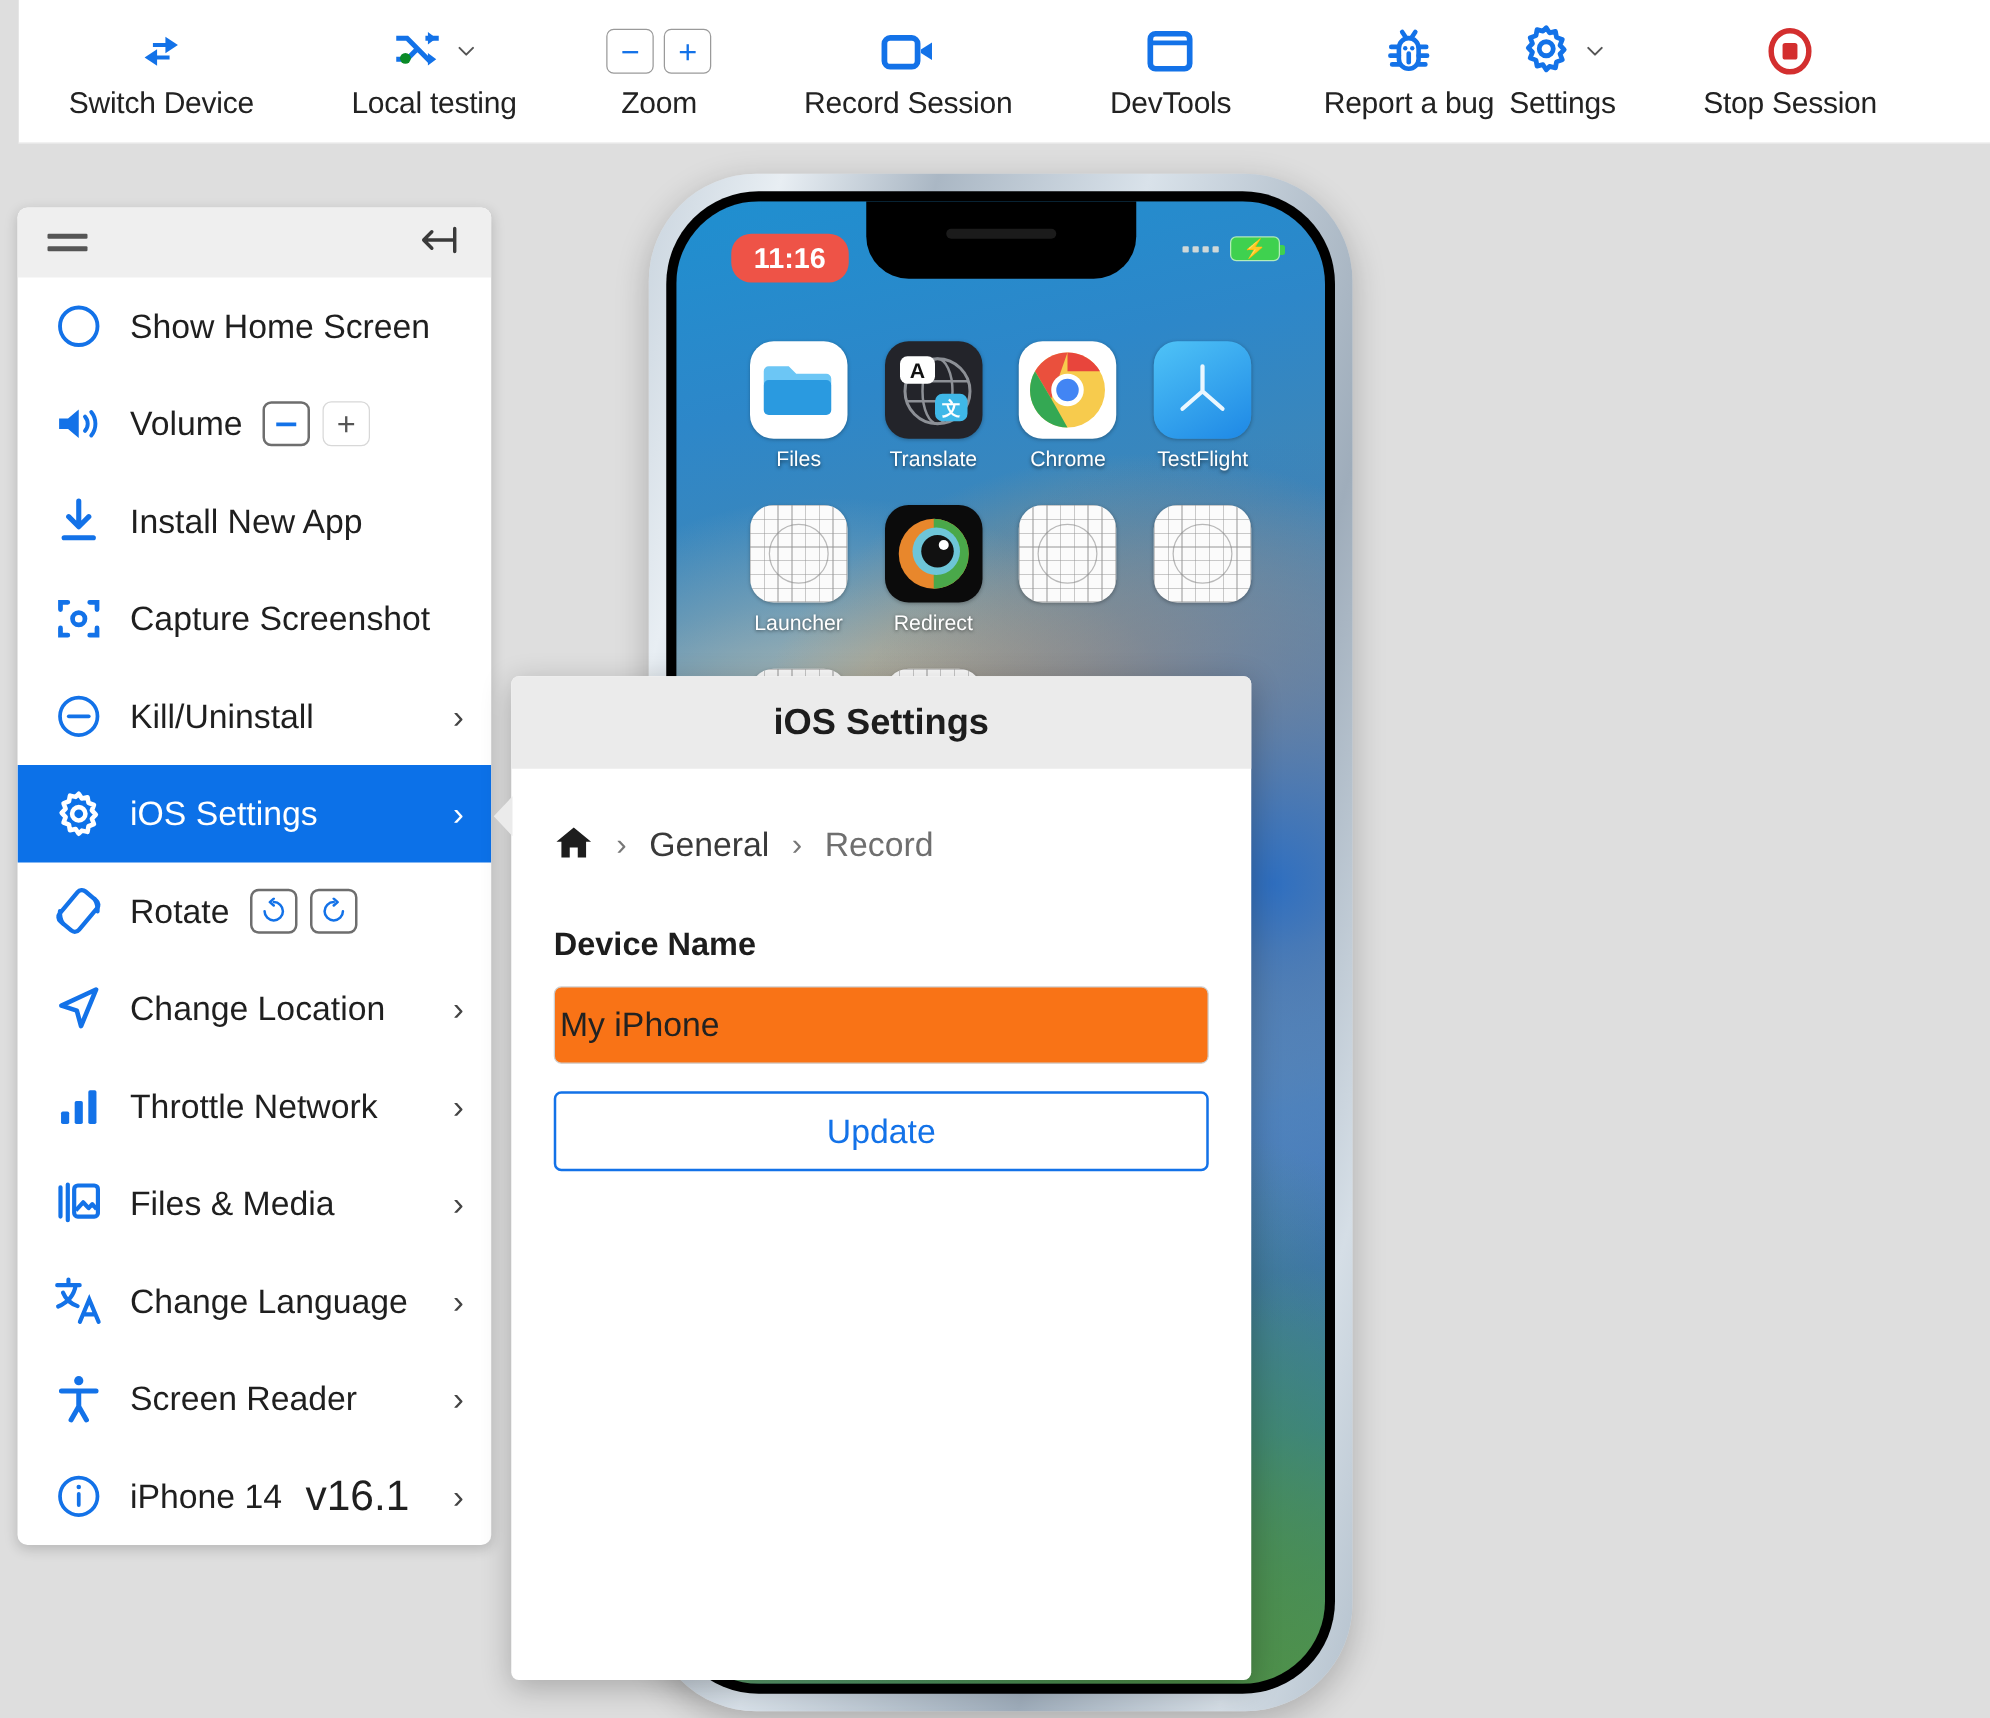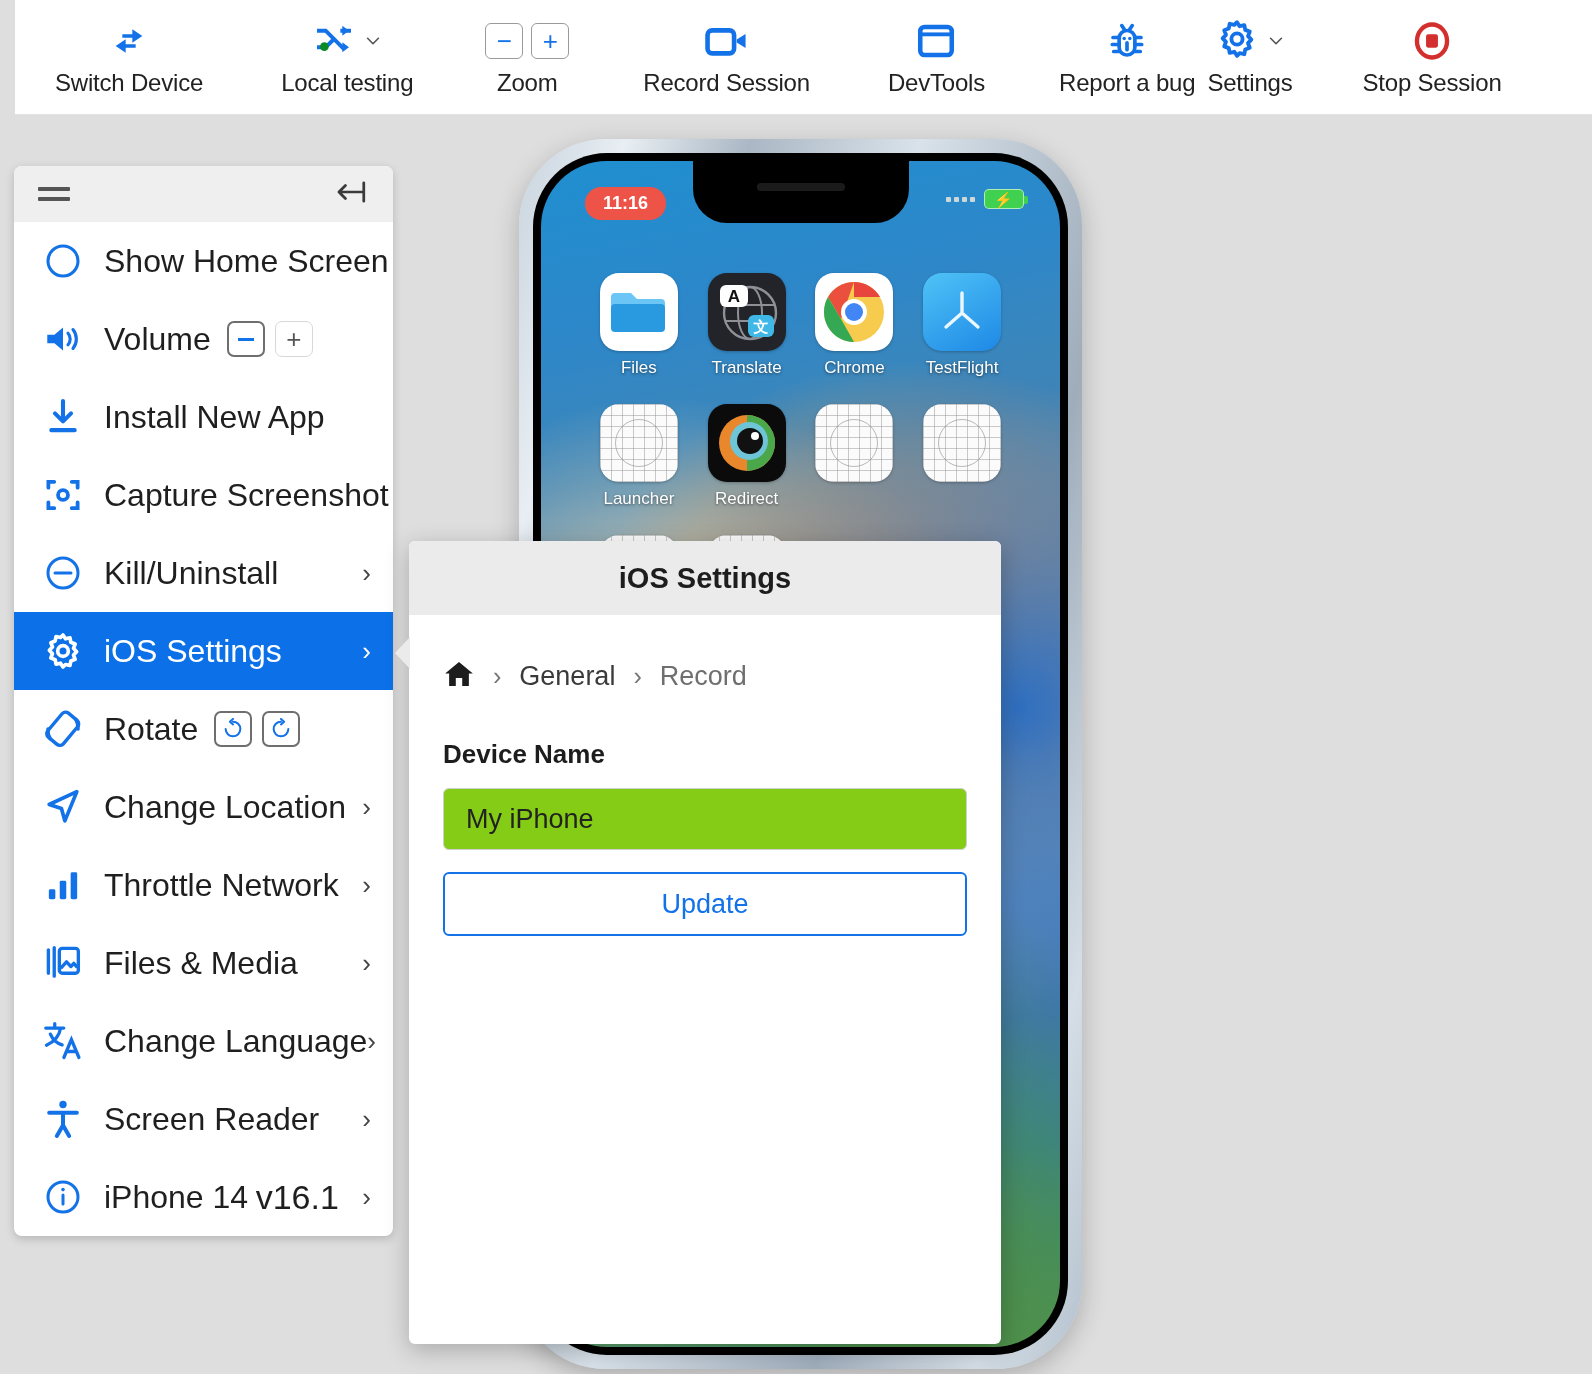--- a/index.html
+++ b/index.html
@@ -68,21 +68,21 @@
     cursor: pointer;
     position: relative;
   }
   .sb-item.active { background: #0c71e8; }
   .sb-ico {
     width: 46px; height: 46px; flex: none;
     display: flex; align-items: center; justify-content: center;
     margin-right: 18px;
   }
   .sb-label {
-    font-size: 32px; color: #1f1f1f; white-space: nowrap;
+    font-size: 27px; color: #1f1f1f; white-space: nowrap;
   }
   .sb-item.active .sb-label { color: #ffffff; }
   .sb-chev { margin-left: auto; color: #444; font-size: 26px; line-height: 1; }
   .sb-item.active .sb-chev { color: #fff; }
   .sb-version { margin-left: auto; font-size: 34px; color: #1f1f1f; padding-right: 16px; }
 
   .mini-btns { display: flex; gap: 10px; margin-left: 16px; }
   .mini-btn {
     width: 38px; height: 36px; border-radius: 7px;
     display: flex; align-items: center; justify-content: center;
@@ -133,21 +133,21 @@
     width: 88px; height: 8px; background: #1b1b1b; border-radius: 5px;
   }
   .front-cam {
     position: absolute; top: 28px; left: 50%; margin-left: -82px;
     width: 19px; height: 19px; border-radius: 50%;
     background: radial-gradient(circle at 40% 35%, #2c3a48 0%, #0c1319 70%);
   }
   .status-time {
     position: absolute; top: 26px; left: 44px;
     background: #ee5347; color: #fff;
-    font-size: 18px; font-weight: bold;
+    font-size: 23px; font-weight: bold;
     padding: 6px 18px; border-radius: 16px;
     z-index: 5;
   }
   .status-right {
     position: absolute; top: 28px; right: 36px;
     display: flex; align-items: center; gap: 9px; z-index: 5;
   }
   .sig-dots { display: flex; gap: 3px; }
   .sig-dots i { width: 5px; height: 5px; background: #cfd8d8; border-radius: 1px; display:block;}
   .battery {
@@ -224,23 +224,23 @@
   .crumbs { display: flex; align-items: center; gap: 18px; }
   .crumb { font-size: 27px; color: #3a3a3a; cursor: pointer; }
   .crumb.muted { color: #6f6f6f; }
   .crumb-sep { color: #777; font-size: 25px; }
   .field-label {
     margin-top: 46px; font-size: 26px; font-weight: bold; color: #1d1d1d;
   }
   .field-input {
     margin-top: 18px; width: 100%; height: 62px;
     border: 1px solid #cfcfcf; border-radius: 6px;
-    padding: 0 22px; font-size: 27px; color: #222;
+    padding: 0 4px; font-size: 27px; color: #222;
     font-family: "Liberation Sans", sans-serif;
-    background: #84cc16;
+    background: #f97316;
   }
   .update-btn {
     margin-top: 22px; width: 100%; height: 64px;
     border: 2px solid #1372e8; border-radius: 6px;
     background: #fff; color: #1372e8; font-size: 27px;
     font-family: "Liberation Sans", sans-serif;
     cursor: pointer;
   }
 </style>
 </head>

